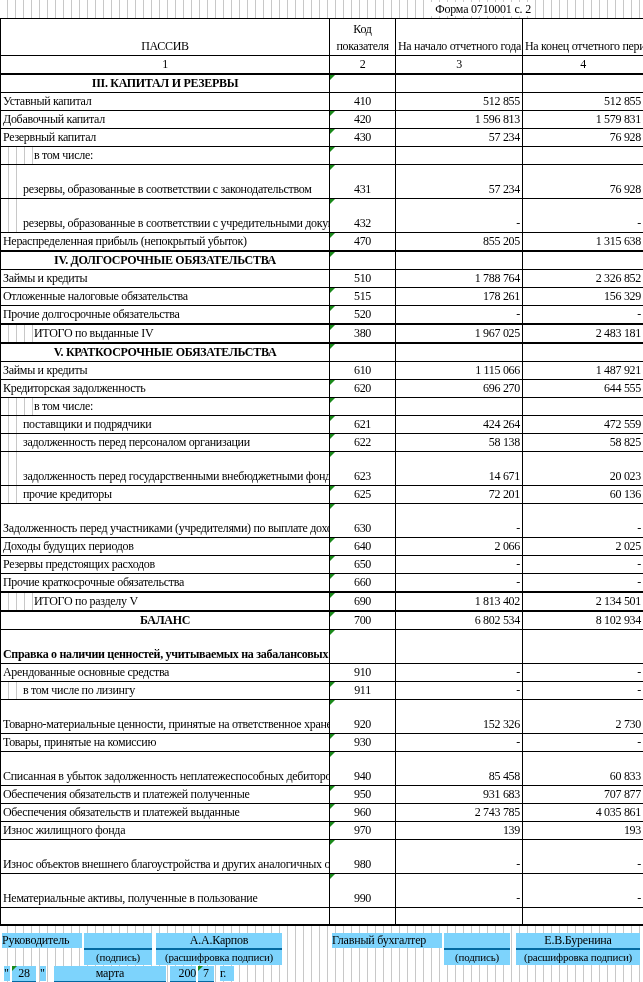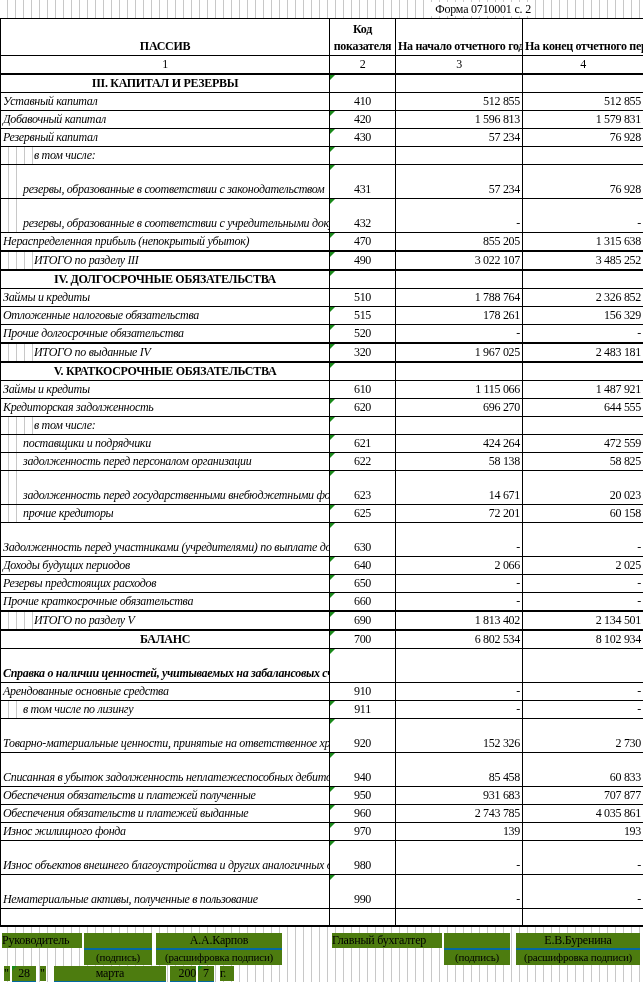--- a/index.html
+++ b/index.html
@@ -24,25 +24,25 @@
     border-collapse:collapse; table-layout:fixed; background:#fff;
   }
   table.main td {
     border:1px solid #000; padding:0 2px; font-size:12px; line-height:17px;
     vertical-align:bottom; overflow:hidden; white-space:nowrap; letter-spacing:-0.3px;
   }
   table.main col.c1 { width:329px; }
   table.main col.c2 { width:66px; }
   table.main col.c3 { width:127px; }
   table.main col.c4 { width:121px; }
-  td.hdr { text-align:center; vertical-align:top; white-space:normal; line-height:19px;font-weight:bold; }
+  td.hdr { text-align:center; vertical-align:top; white-space:normal; line-height:19px; }
   td.num-hdr { text-align:center; }
   td.code { text-align:center; position:relative; }
   td.val { text-align:right; }
-  td.lbl { position:relative;font-style:italic; }
+  td.lbl { position:relative; }
   td.lbl.indent1 { padding-left:22px; }
   td.lbl.indent2 { padding-left:33px; }
   td.sec { text-align:center; font-weight:bold; }
   td.bold { font-weight:bold; white-space:normal; line-height:17px; }
   td.wrap { white-space:normal; line-height:17px; }
   tr.thick-top td { border-top:2px solid #000; }
   td.lcode { border-left:2px solid #000; }
   td.rcol { border-right:2px solid #000; }
   tr.last td { border-bottom:2px solid #000; }
   .tri {
@@ -54,21 +54,21 @@
     content:""; position:absolute; left:0; top:0; bottom:0; width:32px;
     background-image: repeating-linear-gradient(to right, transparent 0, transparent 7px, #c8c8c8 7px, #c8c8c8 8px);
     z-index:0; pointer-events:none; display:none;
   }
   td.lbl.indent1::before, td.lbl.indent2::before { display:block; }
   td.lbl.indent1::before { width:18px; }
   td.lbl span { position:relative; z-index:1; }
 
   
   .footer { position:absolute; left:0; top:915px; width:643px; height:67px; }
-  .fcell { position:absolute; background:#4d7c0f; font-size:12px; line-height:15px; white-space:nowrap; letter-spacing:-0.2px; }
+  .fcell { position:absolute; background:#7dd3fc; font-size:12px; line-height:15px; white-space:nowrap; letter-spacing:-0.2px; }
   .underline { border-bottom:4px solid #0369a1; }
   .small { font-size:11px; }
   .center { text-align:center; }
 </style>
 </head>
 <body>
 
 <div class="sheet">
   <div class="form-line">
     <span class="form-label">Форма 0710001 с. 2</span>
@@ -136,26 +136,20 @@
           <td class="val">-</td>
           <td class="val rcol">-</td>
         </tr>
         <tr style="height: 17px;">
           <td class="lbl"><span>Нераспределенная прибыль (непокрытый убыток)</span></td>
           <td class="code lcode"><span class="tri"></span><span>470</span></td>
           <td class="val">855 205</td>
           <td class="val rcol">1 315 638</td>
         </tr>
         <tr class="thick-top" style="height: 17px;">
-          <td class="lbl indent2"><span>ИТОГО по разделу III</span></td>
-          <td class="code lcode"><span class="tri"></span><span>490</span></td>
-          <td class="val">3 022 107</td>
-          <td class="val rcol">3 485 252</td>
-        </tr>
-        <tr class="thick-top" style="height: 17px;">
           <td class="sec">IV. ДОЛГОСРОЧНЫЕ ОБЯЗАТЕЛЬСТВА</td>
           <td class="code lcode"><span class="tri"></span><span></span></td>
           <td class="val"></td>
           <td class="val rcol"></td>
         </tr>
         <tr style="height: 17px;">
           <td class="lbl"><span>Займы и кредиты</span></td>
           <td class="code lcode"><span>510</span></td>
           <td class="val">1 788 764</td>
           <td class="val rcol">2 326 852</td>
@@ -167,21 +161,21 @@
           <td class="val rcol">156 329</td>
         </tr>
         <tr style="height: 17px;">
           <td class="lbl"><span>Прочие долгосрочные обязательства</span></td>
           <td class="code lcode"><span class="tri"></span><span>520</span></td>
           <td class="val">-</td>
           <td class="val rcol">-</td>
         </tr>
         <tr class="thick-top" style="height: 17px;">
           <td class="lbl indent2"><span>ИТОГО по выданные IV</span></td>
-          <td class="code lcode"><span class="tri"></span><span>320</span></td>
+          <td class="code lcode"><span class="tri"></span><span>380</span></td>
           <td class="val">1 967 025</td>
           <td class="val rcol">2 483 181</td>
         </tr>
         <tr class="thick-top" style="height: 17px;">
           <td class="sec">V. КРАТКОСРОЧНЫЕ ОБЯЗАТЕЛЬСТВА</td>
           <td class="code lcode"><span class="tri"></span><span></span></td>
           <td class="val"></td>
           <td class="val rcol"></td>
         </tr>
         <tr style="height: 17px;">
@@ -217,21 +211,21 @@
         <tr style="height: 34px;">
           <td class="lbl indent1 wrap"><span>задолженность перед государственными внебюджетными фондами</span></td>
           <td class="code lcode"><span class="tri"></span><span>623</span></td>
           <td class="val">14 671</td>
           <td class="val rcol">20 023</td>
         </tr>
         <tr style="height: 17px;">
           <td class="lbl indent1"><span>прочие кредиторы</span></td>
           <td class="code lcode"><span class="tri"></span><span>625</span></td>
           <td class="val">72 201</td>
-          <td class="val rcol">60 158</td>
+          <td class="val rcol">60 136</td>
         </tr>
         <tr style="height: 34px;">
           <td class="lbl wrap"><span>Задолженность перед участниками (учредителями) по выплате доходов</span></td>
           <td class="code lcode"><span class="tri"></span><span>630</span></td>
           <td class="val">-</td>
           <td class="val rcol">-</td>
         </tr>
         <tr style="height: 17px;">
           <td class="lbl"><span>Доходы будущих периодов</span></td>
           <td class="code lcode"><span class="tri"></span><span>640</span></td>
@@ -278,20 +272,26 @@
           <td class="lbl indent1"><span>в том числе по лизингу</span></td>
           <td class="code lcode"><span class="tri"></span><span>911</span></td>
           <td class="val">-</td>
           <td class="val rcol">-</td>
         </tr>
         <tr style="height: 34px;">
           <td class="lbl wrap"><span>Товарно-материальные ценности, принятые на ответственное хранение</span></td>
           <td class="code lcode"><span class="tri"></span><span>920</span></td>
           <td class="val">152 326</td>
           <td class="val rcol">2 730</td>
+        </tr>
+        <tr style="height: 17px;">
+          <td class="lbl"><span>Товары, принятые на комиссию</span></td>
+          <td class="code lcode"><span class="tri"></span><span>930</span></td>
+          <td class="val">-</td>
+          <td class="val rcol">-</td>
         </tr>
         <tr style="height: 34px;">
           <td class="lbl wrap"><span>Списанная в убыток задолженность неплатежеспособных дебиторов</span></td>
           <td class="code lcode"><span class="tri"></span><span>940</span></td>
           <td class="val">85 458</td>
           <td class="val rcol">60 833</td>
         </tr>
         <tr style="height: 17px;">
           <td class="lbl"><span>Обеспечения обязательств и платежей полученные</span></td>
           <td class="code lcode"><span class="tri"></span><span>950</span></td>

